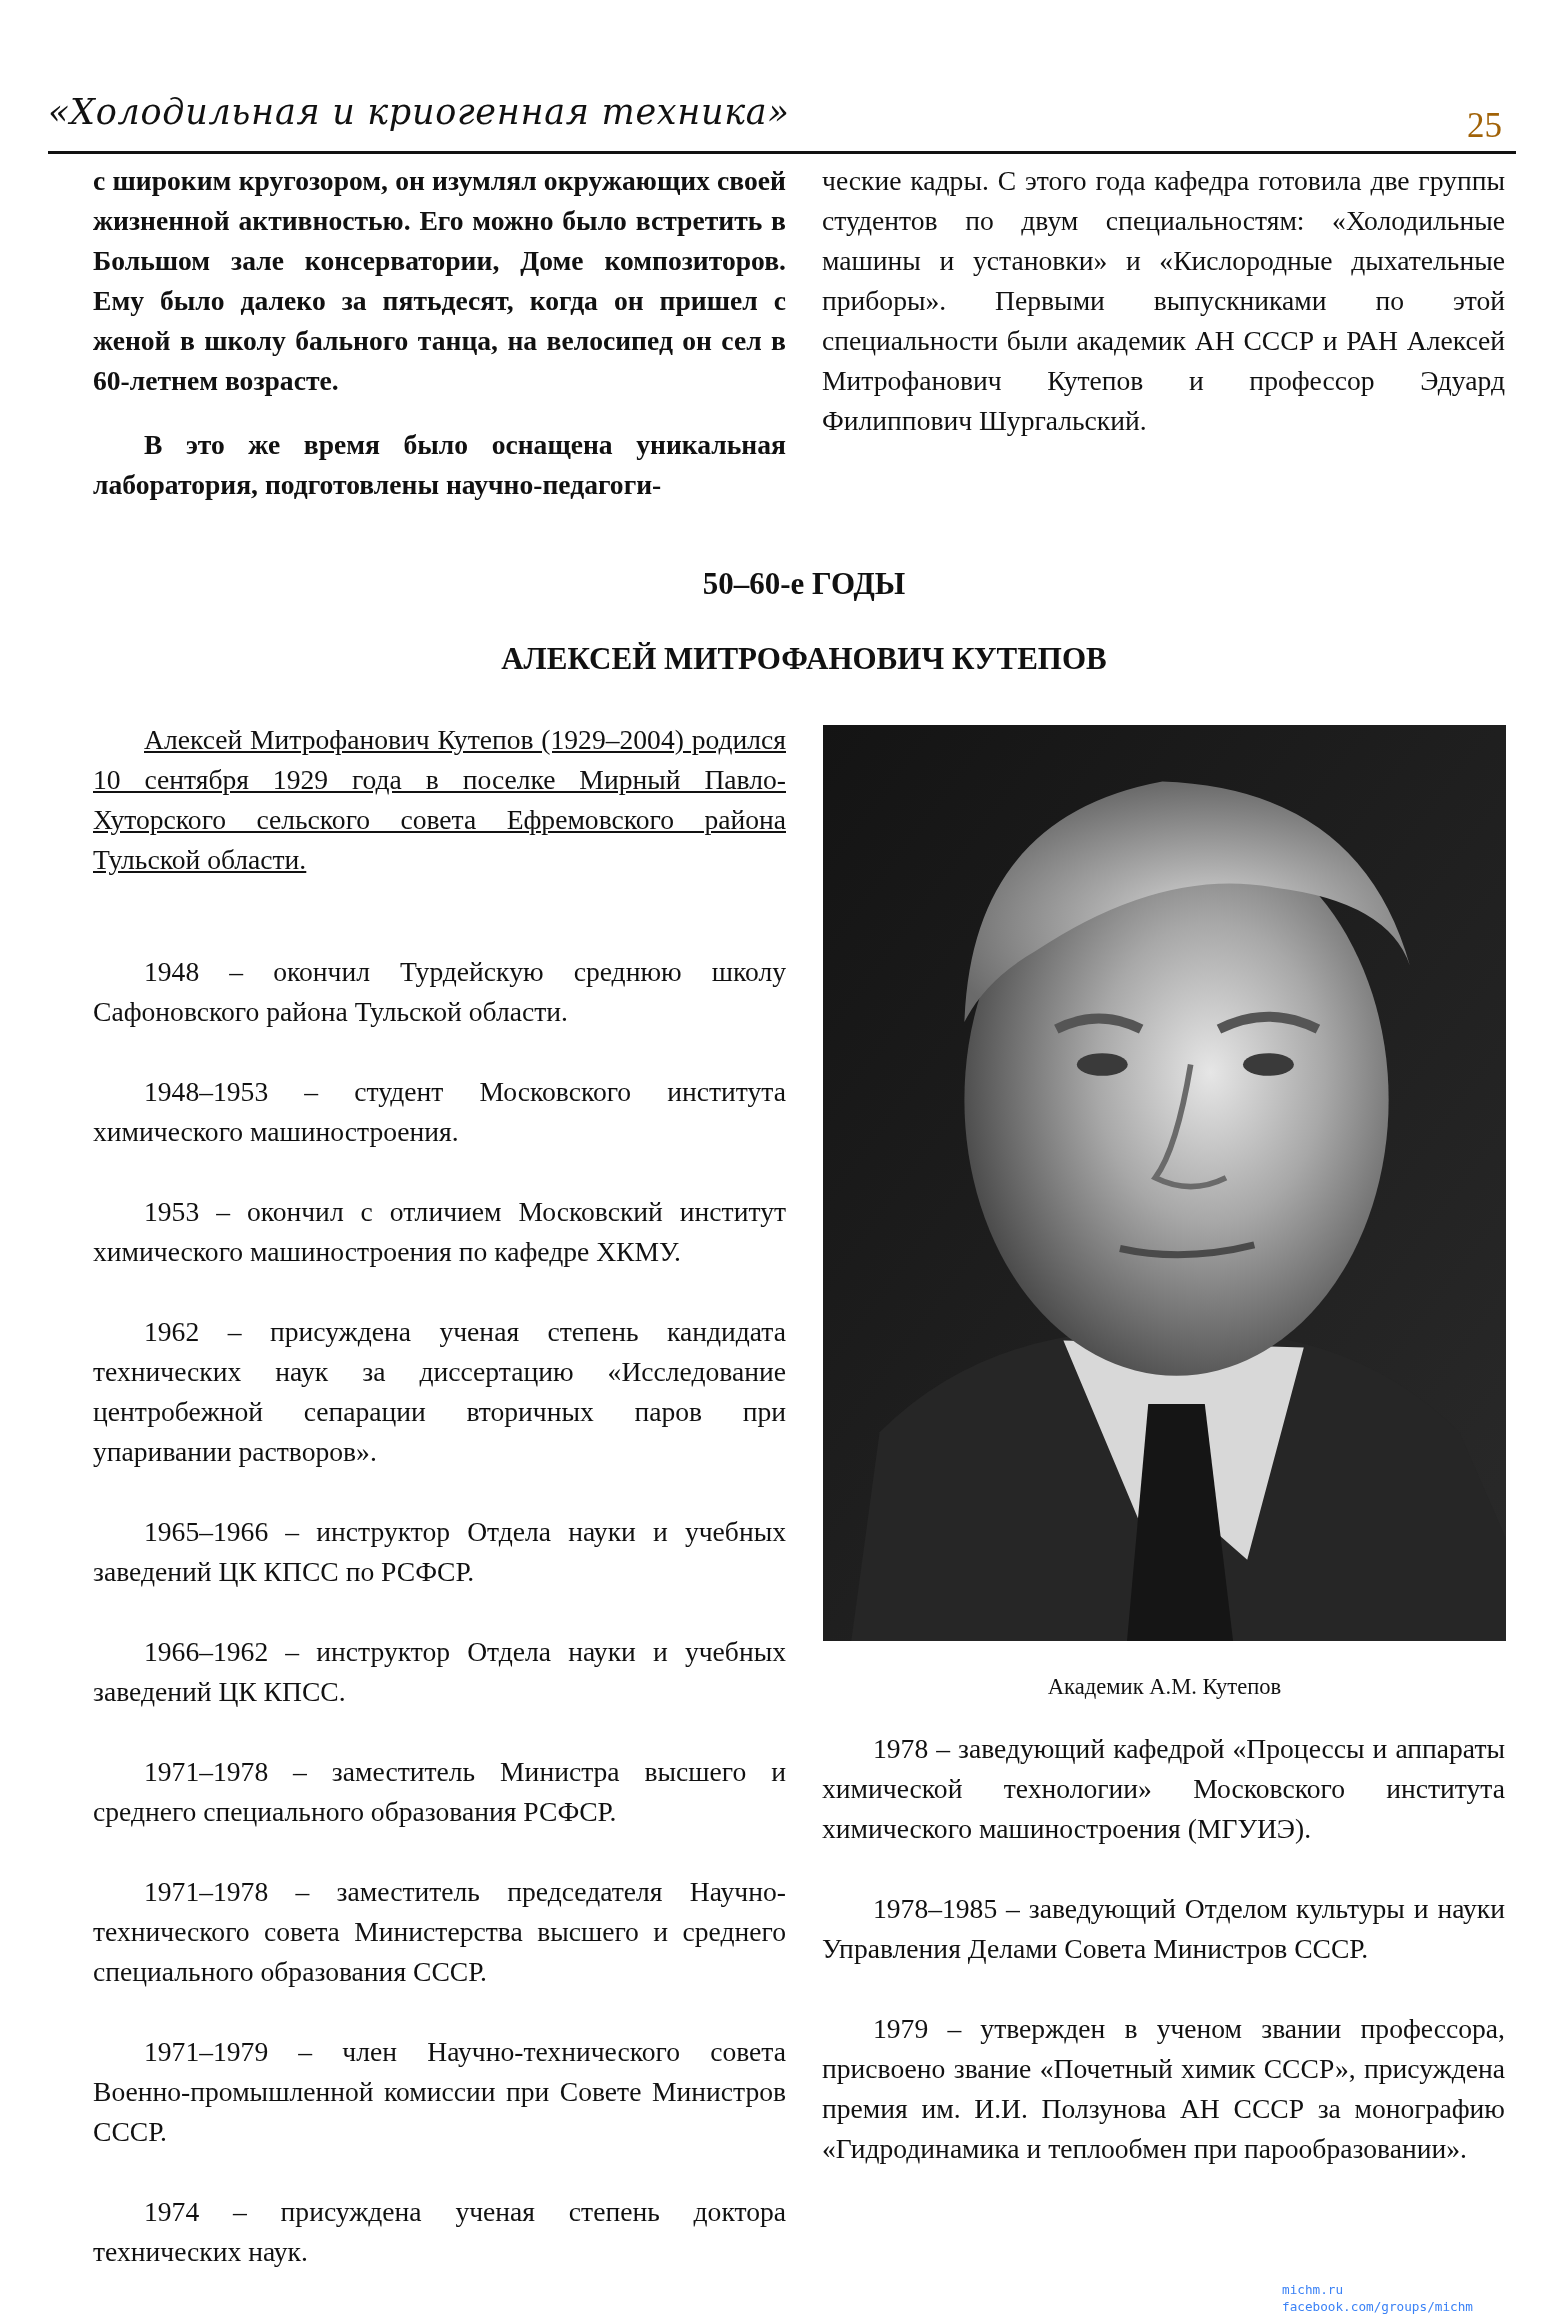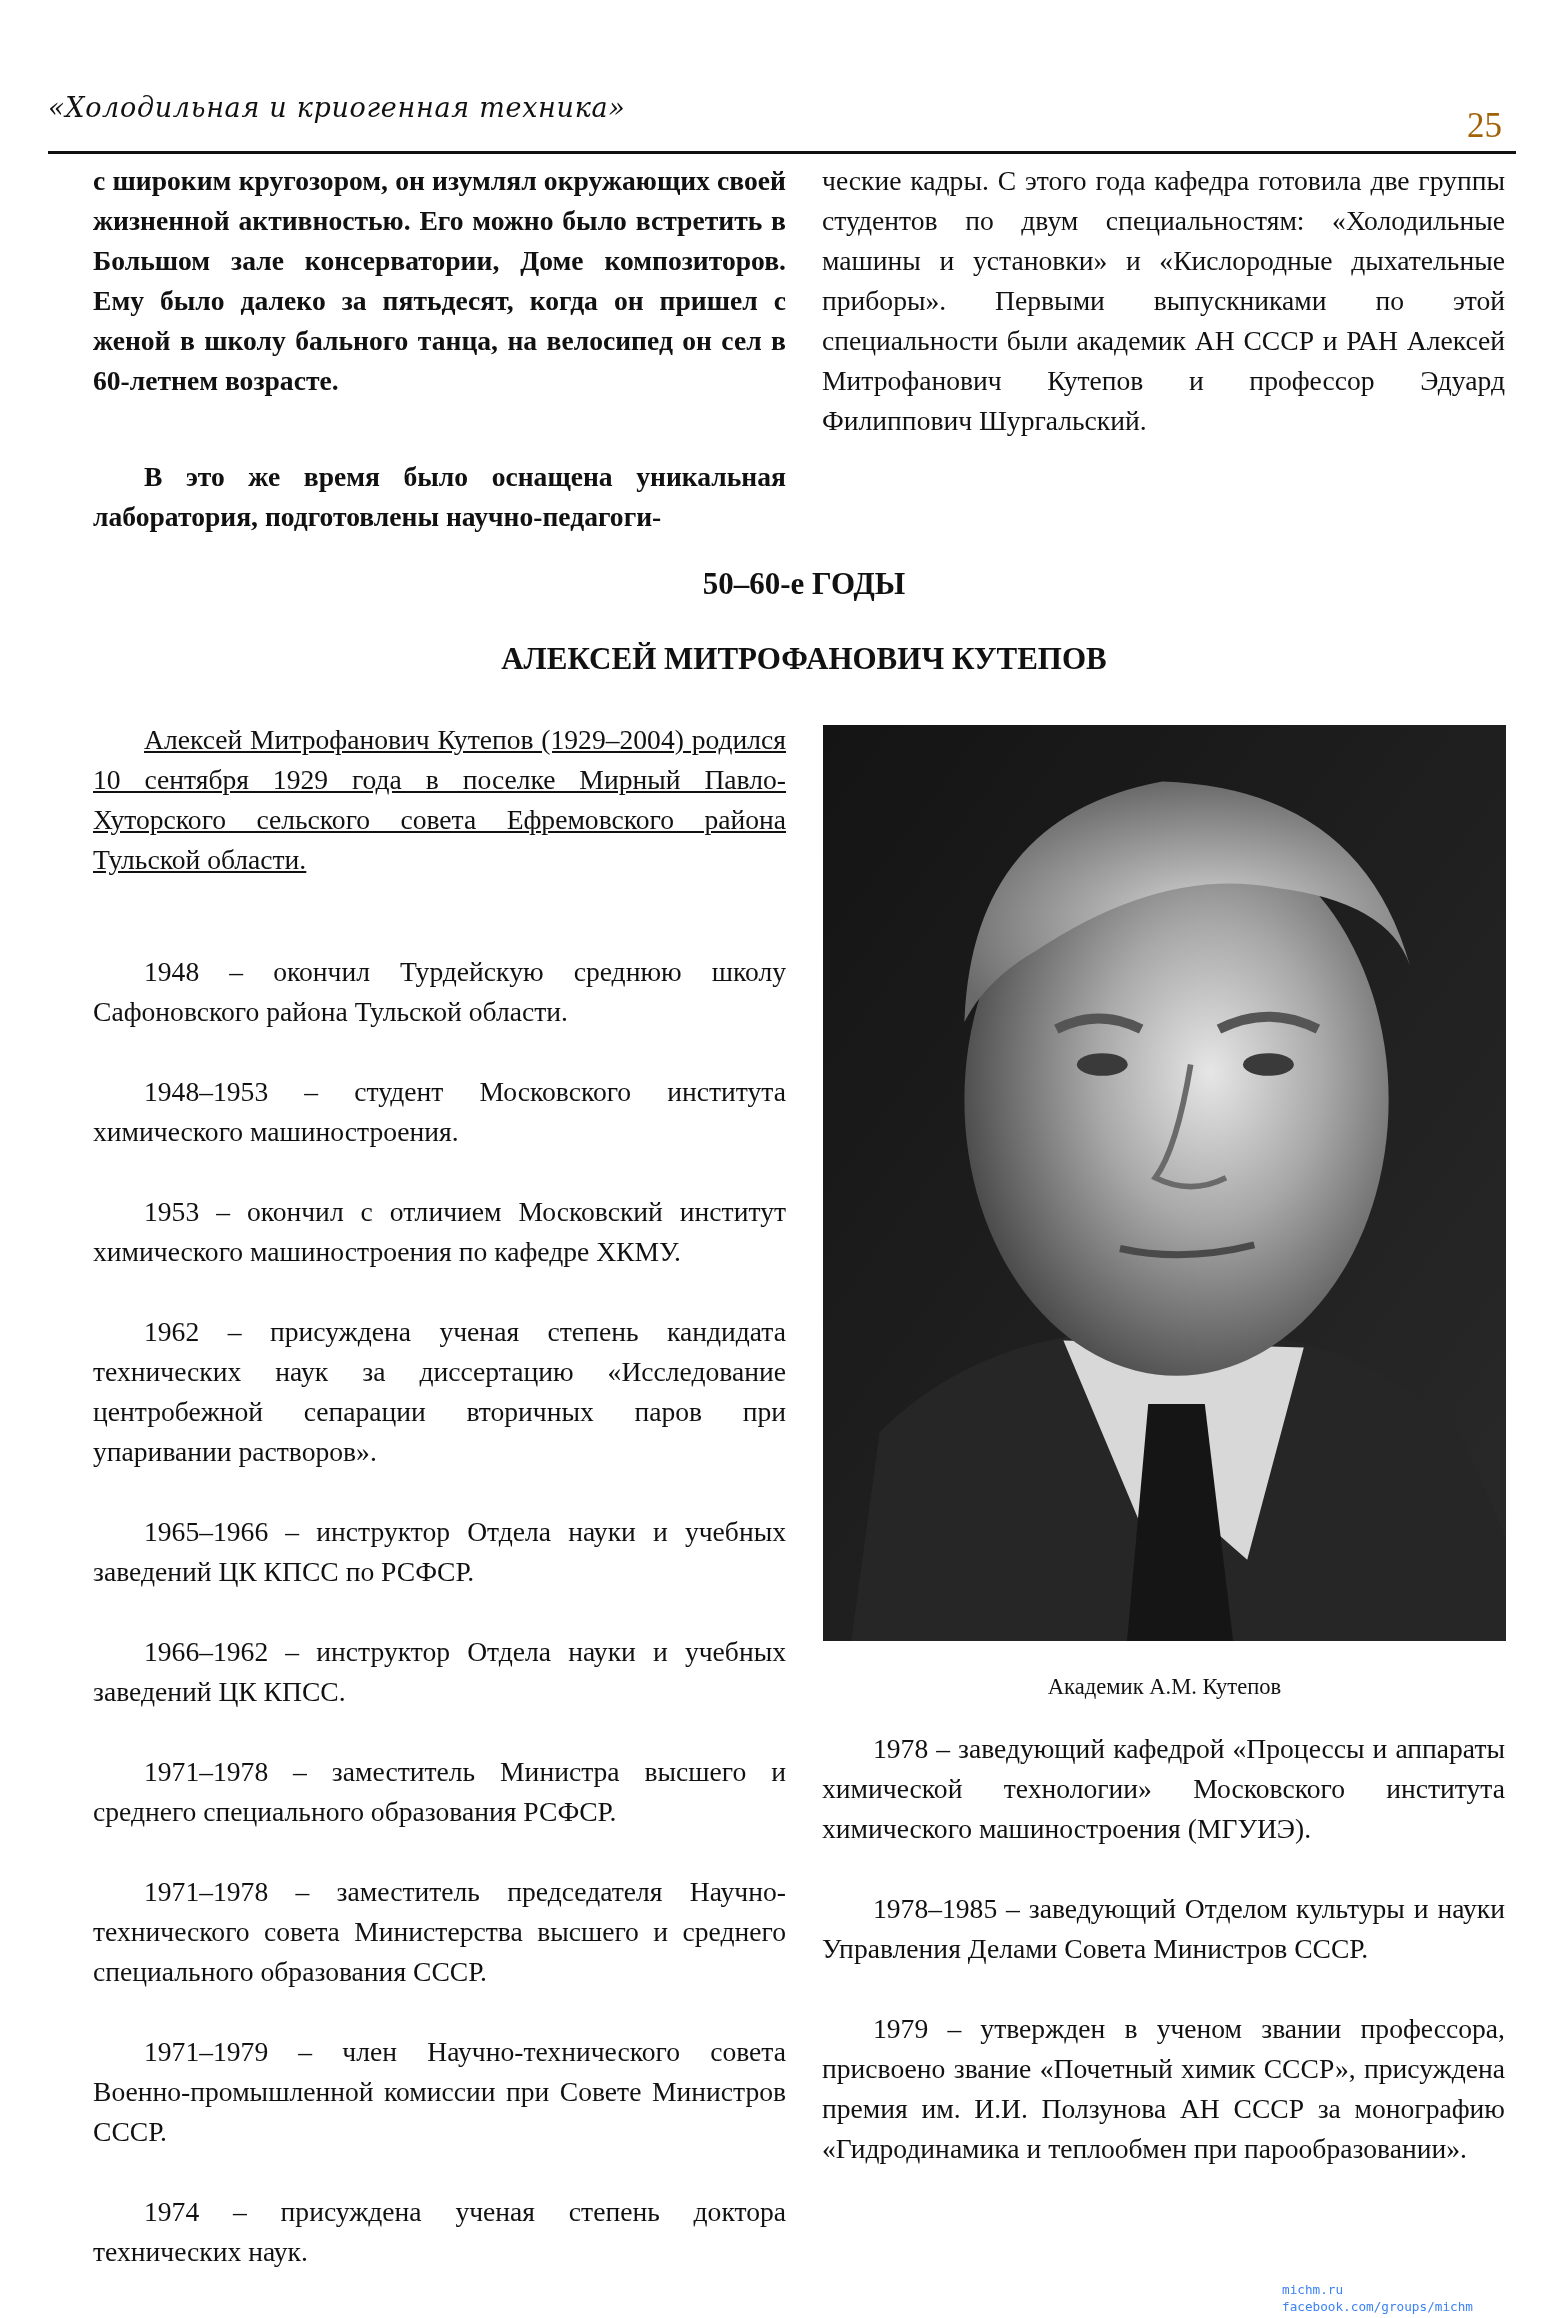--- a/index.html
+++ b/index.html
@@ -1,27 +1,27 @@
 <!DOCTYPE html>
 <html style="font-size:11.3px"><head>
   <meta charset="utf-8">
   <style>
     html, body { margin: 0; padding: 0; background: #ffffff; }
     body { width: 1566px; height: 2319px; position: relative; overflow: hidden; color: #111; font-family: "Liberation Serif", "DejaVu Serif", serif; }
     .running-head { position: absolute; left: 48px; top: 92px; width: 1468px; height: 57px; }
-    .running-title { position: absolute; left: 0; top: 0; font-family: "DejaVu Serif", serif; font-style: italic; font-size: 27px; letter-spacing: 0.7px; color: #111; }
+    .running-title { position: absolute; left: 0; top: 0; font-family: "DejaVu Serif", serif; font-style: italic; font-size: 35px; letter-spacing: 0.7px; color: #111; }
     .page-number { position: absolute; right: 14px; top: 14px; font-size: 35px; color: #a16207; }
     .head-rule { position: absolute; left: 48px; top: 151px; width: 1468px; height: 2.8px; background: #111; }
     .col { position: absolute; font-size: 27.6px; line-height: 40px; text-align: justify; }
     .col p { margin: 0; }
     .col-left { left: 93px; width: 693px; }
     .col-right { left: 822px; width: 683px; }
     .indent { text-indent: 51px; }
     .top-left { top: 161px; font-weight: bold; }
-    .top-left .p2 { margin-top: 56px; }
+    .top-left .p2 { margin-top: 24px; }
     .top-right { top: 161px; }
     .section-head { position: absolute; left: 0; width: 1566px; text-align: center; font-weight: bold; font-size: 31px; }
     .era-title { top: 566px; left: 21px; }
     .person-title { top: 641px; left: 21px; }
     .bio-left { top: 720px; }
     .bio-left p { margin-bottom: 40px; }
     .bio-left p.first { margin-bottom: 72px; text-decoration: underline; }
     .photo { position: absolute; left: 823px; top: 725px; width: 683px; height: 916px; background: #1a1a1a; overflow: hidden; }
     .photo svg { width: 100%; height: 100%; display: block; }
     .caption { position: absolute; left: 823px; top: 1674px; width: 683px; text-align: center; font-size: 22.6px; }

